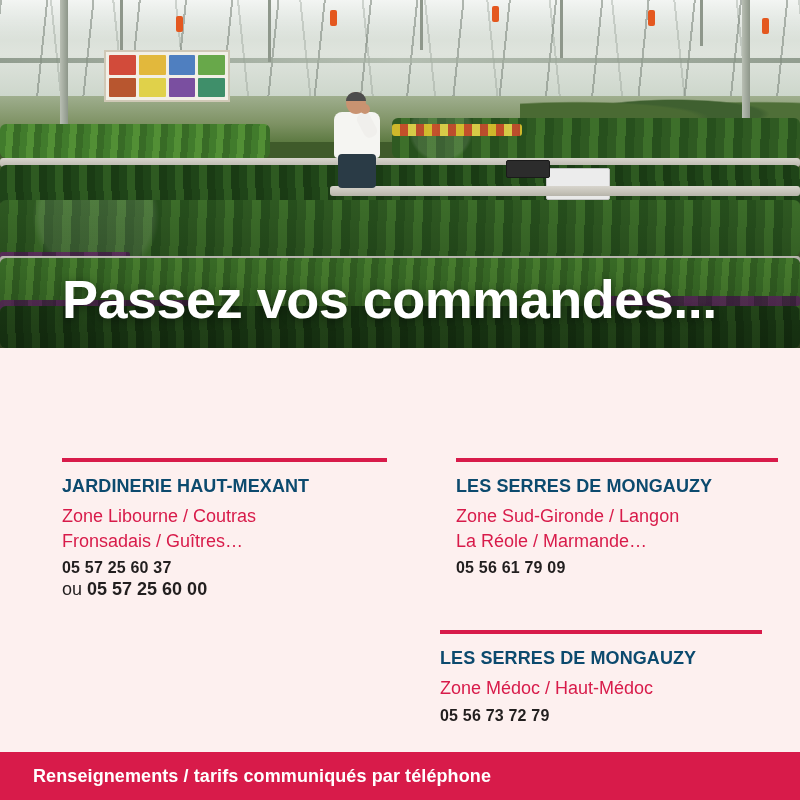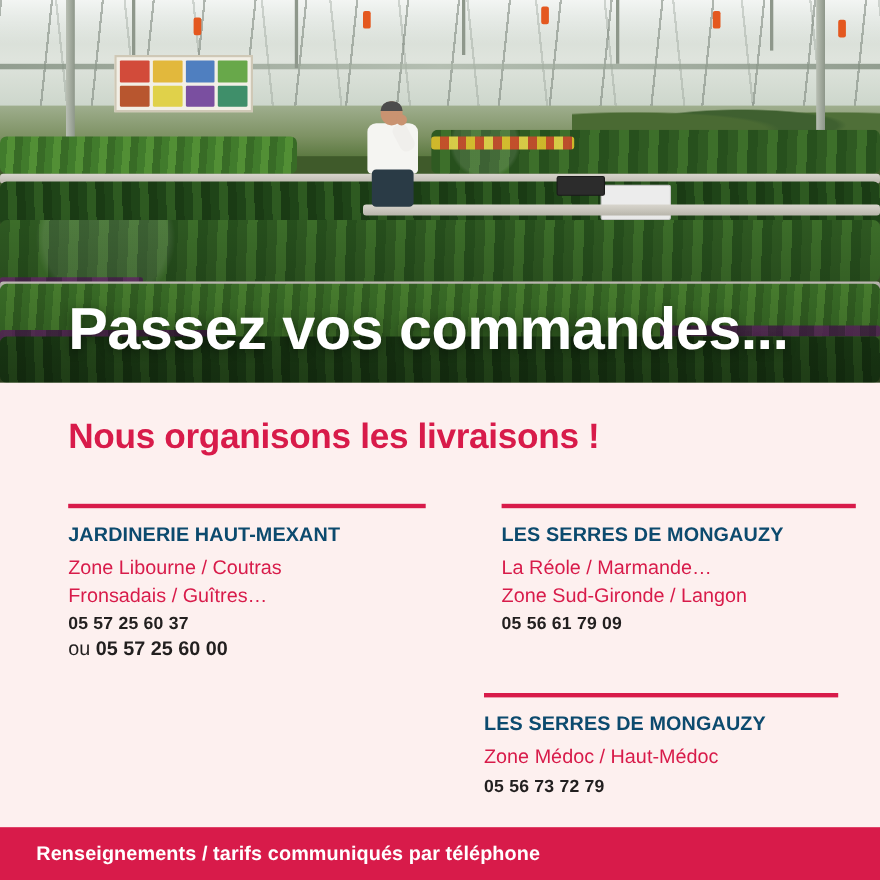--- a/index.html
+++ b/index.html
@@ -376,36 +376,35 @@
       <div class="hair"></div>
       <div class="hand"></div>
     </div>
 
     <div class="photo-vignette"></div>
 
     <div class="headline">Passez vos commandes...</div>
   </div>
 
   <div class="body-area">
-    <div class="subhead">Nous organisons les livraisons !</div>
 
     <div class="col col-left">
       <div class="rule"></div>
       <div class="org-name">JARDINERIE HAUT-MEXANT</div>
       <div class="zone">Zone Libourne / Coutras</div>
       <div class="zone">Fronsadais / Guîtres…</div>
       <div class="phone">05 57 25 60 37</div>
       <div class="phone-alt"><span>ou </span><b>05 57 25 60 00</b></div>
     </div>
 
     <div class="col col-right">
       <div class="rule short"></div>
       <div class="org-name">LES SERRES DE MONGAUZY</div>
+      <div class="zone">Zone Sud-Gironde / Langon</div>
       <div class="zone">La Réole / Marmande…</div>
-      <div class="zone">Zone Sud-Gironde / Langon</div>
       <div class="phone">05 56 61 79 09</div>
     </div>
 
     <div class="col col-right2">
       <div class="rule short"></div>
       <div class="org-name">LES SERRES DE MONGAUZY</div>
       <div class="zone">Zone Médoc / Haut-Médoc</div>
       <div class="phone">05 56 73 72 79</div>
     </div>
   </div>

